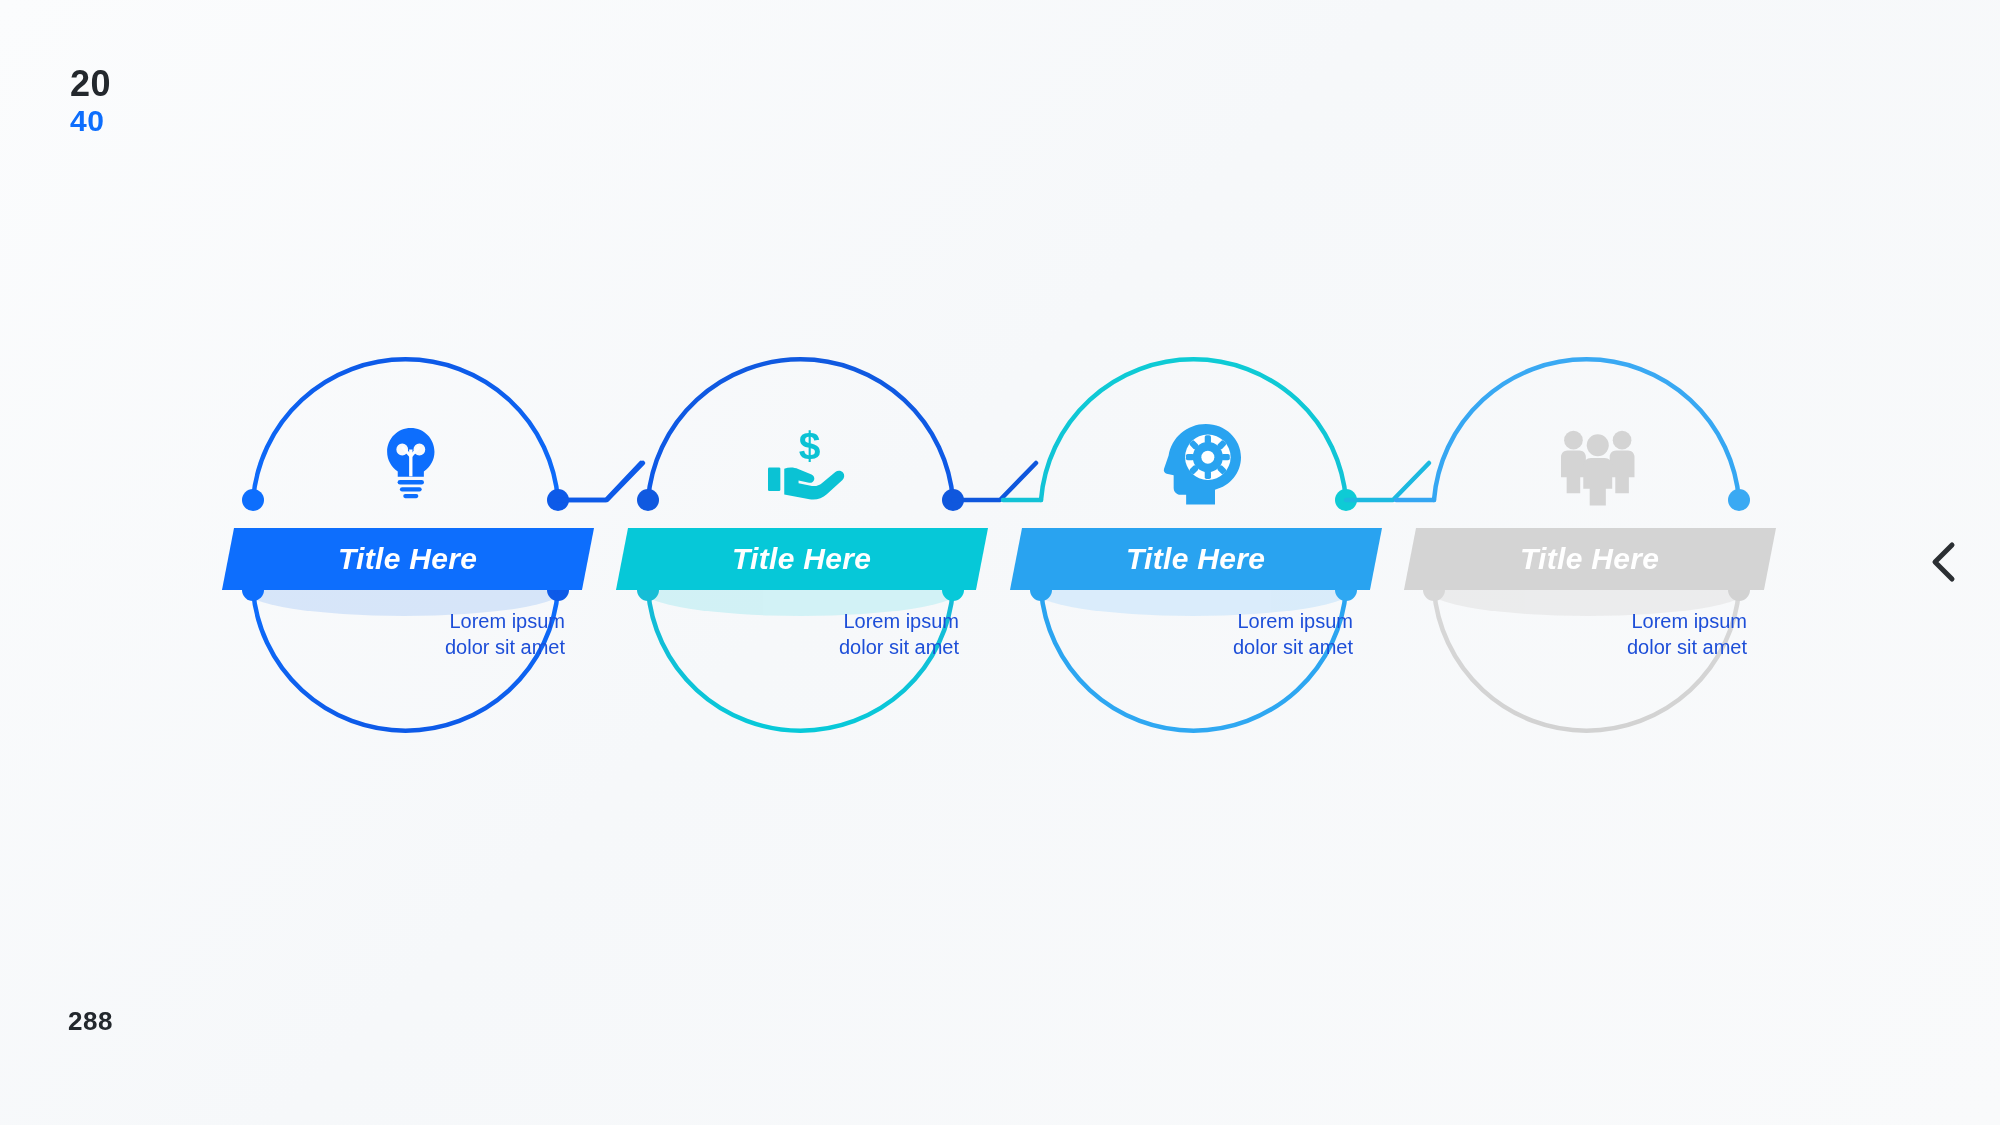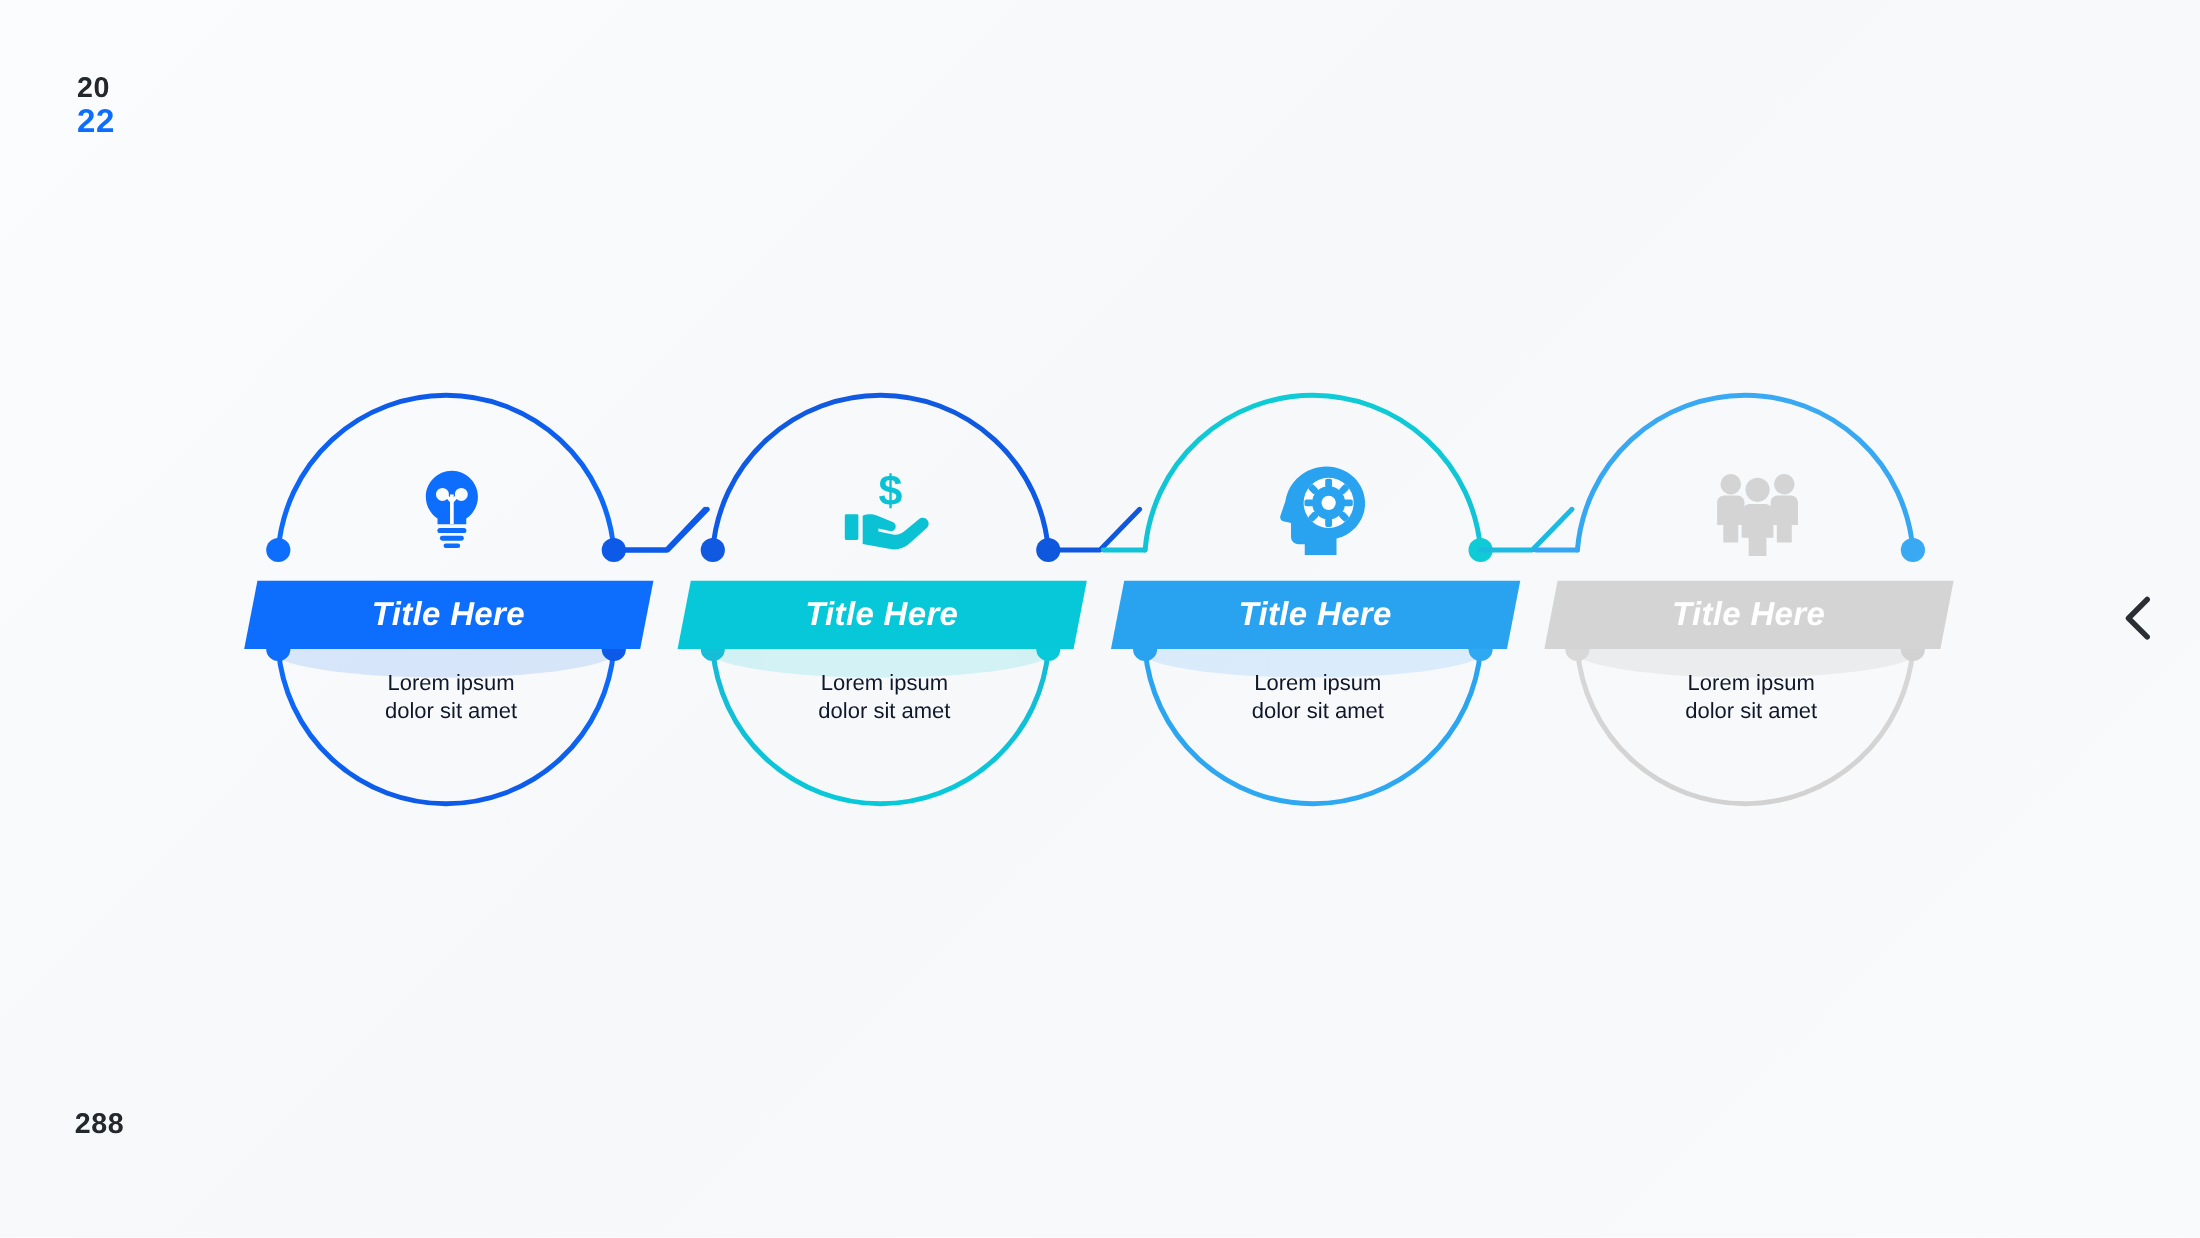--- a/index.html
+++ b/index.html
@@ -6,21 +6,21 @@
   body{
     width:2000px;height:1125px;overflow:hidden;
     font-family:"Liberation Sans","DejaVu Sans",sans-serif;
     background:linear-gradient(135deg,#fbfcfd 0%,#f6f8fa 45%,#f9fafb 100%);
     position:relative;
   }
   #stage{position:absolute;inset:0;}
 
   
   .year{position:absolute;left:70px;top:66px;line-height:1.0;}
-  .year .y1{font-size:26px;font-weight:bold;color:#23282d;letter-spacing:.5px;display:block;}
+  .year .y1{font-size:36px;font-weight:bold;color:#23282d;letter-spacing:.5px;display:block;}
   .year .y2{font-size:30px;font-weight:bold;color:#0d6efd;letter-spacing:.5px;display:block;margin-top:4px;}
   .pagenum{position:absolute;left:68px;top:1006px;font-size:26px;font-weight:bold;color:#23282d;letter-spacing:.5px;}
 
   
   .nav-prev{position:absolute;left:1915px;top:534px;width:56px;height:56px;
     display:flex;align-items:center;justify-content:center;cursor:pointer;}
 
   
   #diagram{position:absolute;left:0;top:0;width:2000px;height:1125px;}
 
@@ -28,31 +28,31 @@
   .banner{position:absolute;height:62px;display:flex;align-items:center;justify-content:center;
     transform:skewX(-11deg);cursor:pointer;}
   .banner .btxt{transform:skewX(11deg);color:#ffffff;font-size:30px;font-weight:bold;
     font-style:italic;letter-spacing:.3px;white-space:nowrap;}
   .banner.b1{background:#0d6efd;}
   .banner.b2{background:#06c8d8;}
   .banner.b3{background:#29a3f0;}
   .banner.b4{background:#d4d4d4;}
 
   
-  .subtitle{position:absolute;text-align:center;color:#0f172a;font-size:20px;line-height:1.32;
+  .subtitle{position:absolute;text-align:right;color:#1d4ed8;font-size:20px;line-height:1.32;
     white-space:pre-line;}
 </style>
 </head>
 <body>
 
 <div id="stage">
 
   <div class="year">
     <span class="y1">20</span>
-    <span class="y2">22</span>
+    <span class="y2">40</span>
   </div>
 
   <div class="pagenum">288</div>
 
   <div class="nav-prev">
     <svg width="34" height="46" viewBox="0 0 34 46">
       <path d="M26 6 L9 23 L26 40" fill="none" stroke="#2b2f33" stroke-width="5" stroke-linecap="round" stroke-linejoin="round"></path>
     </svg>
   </div>
 

